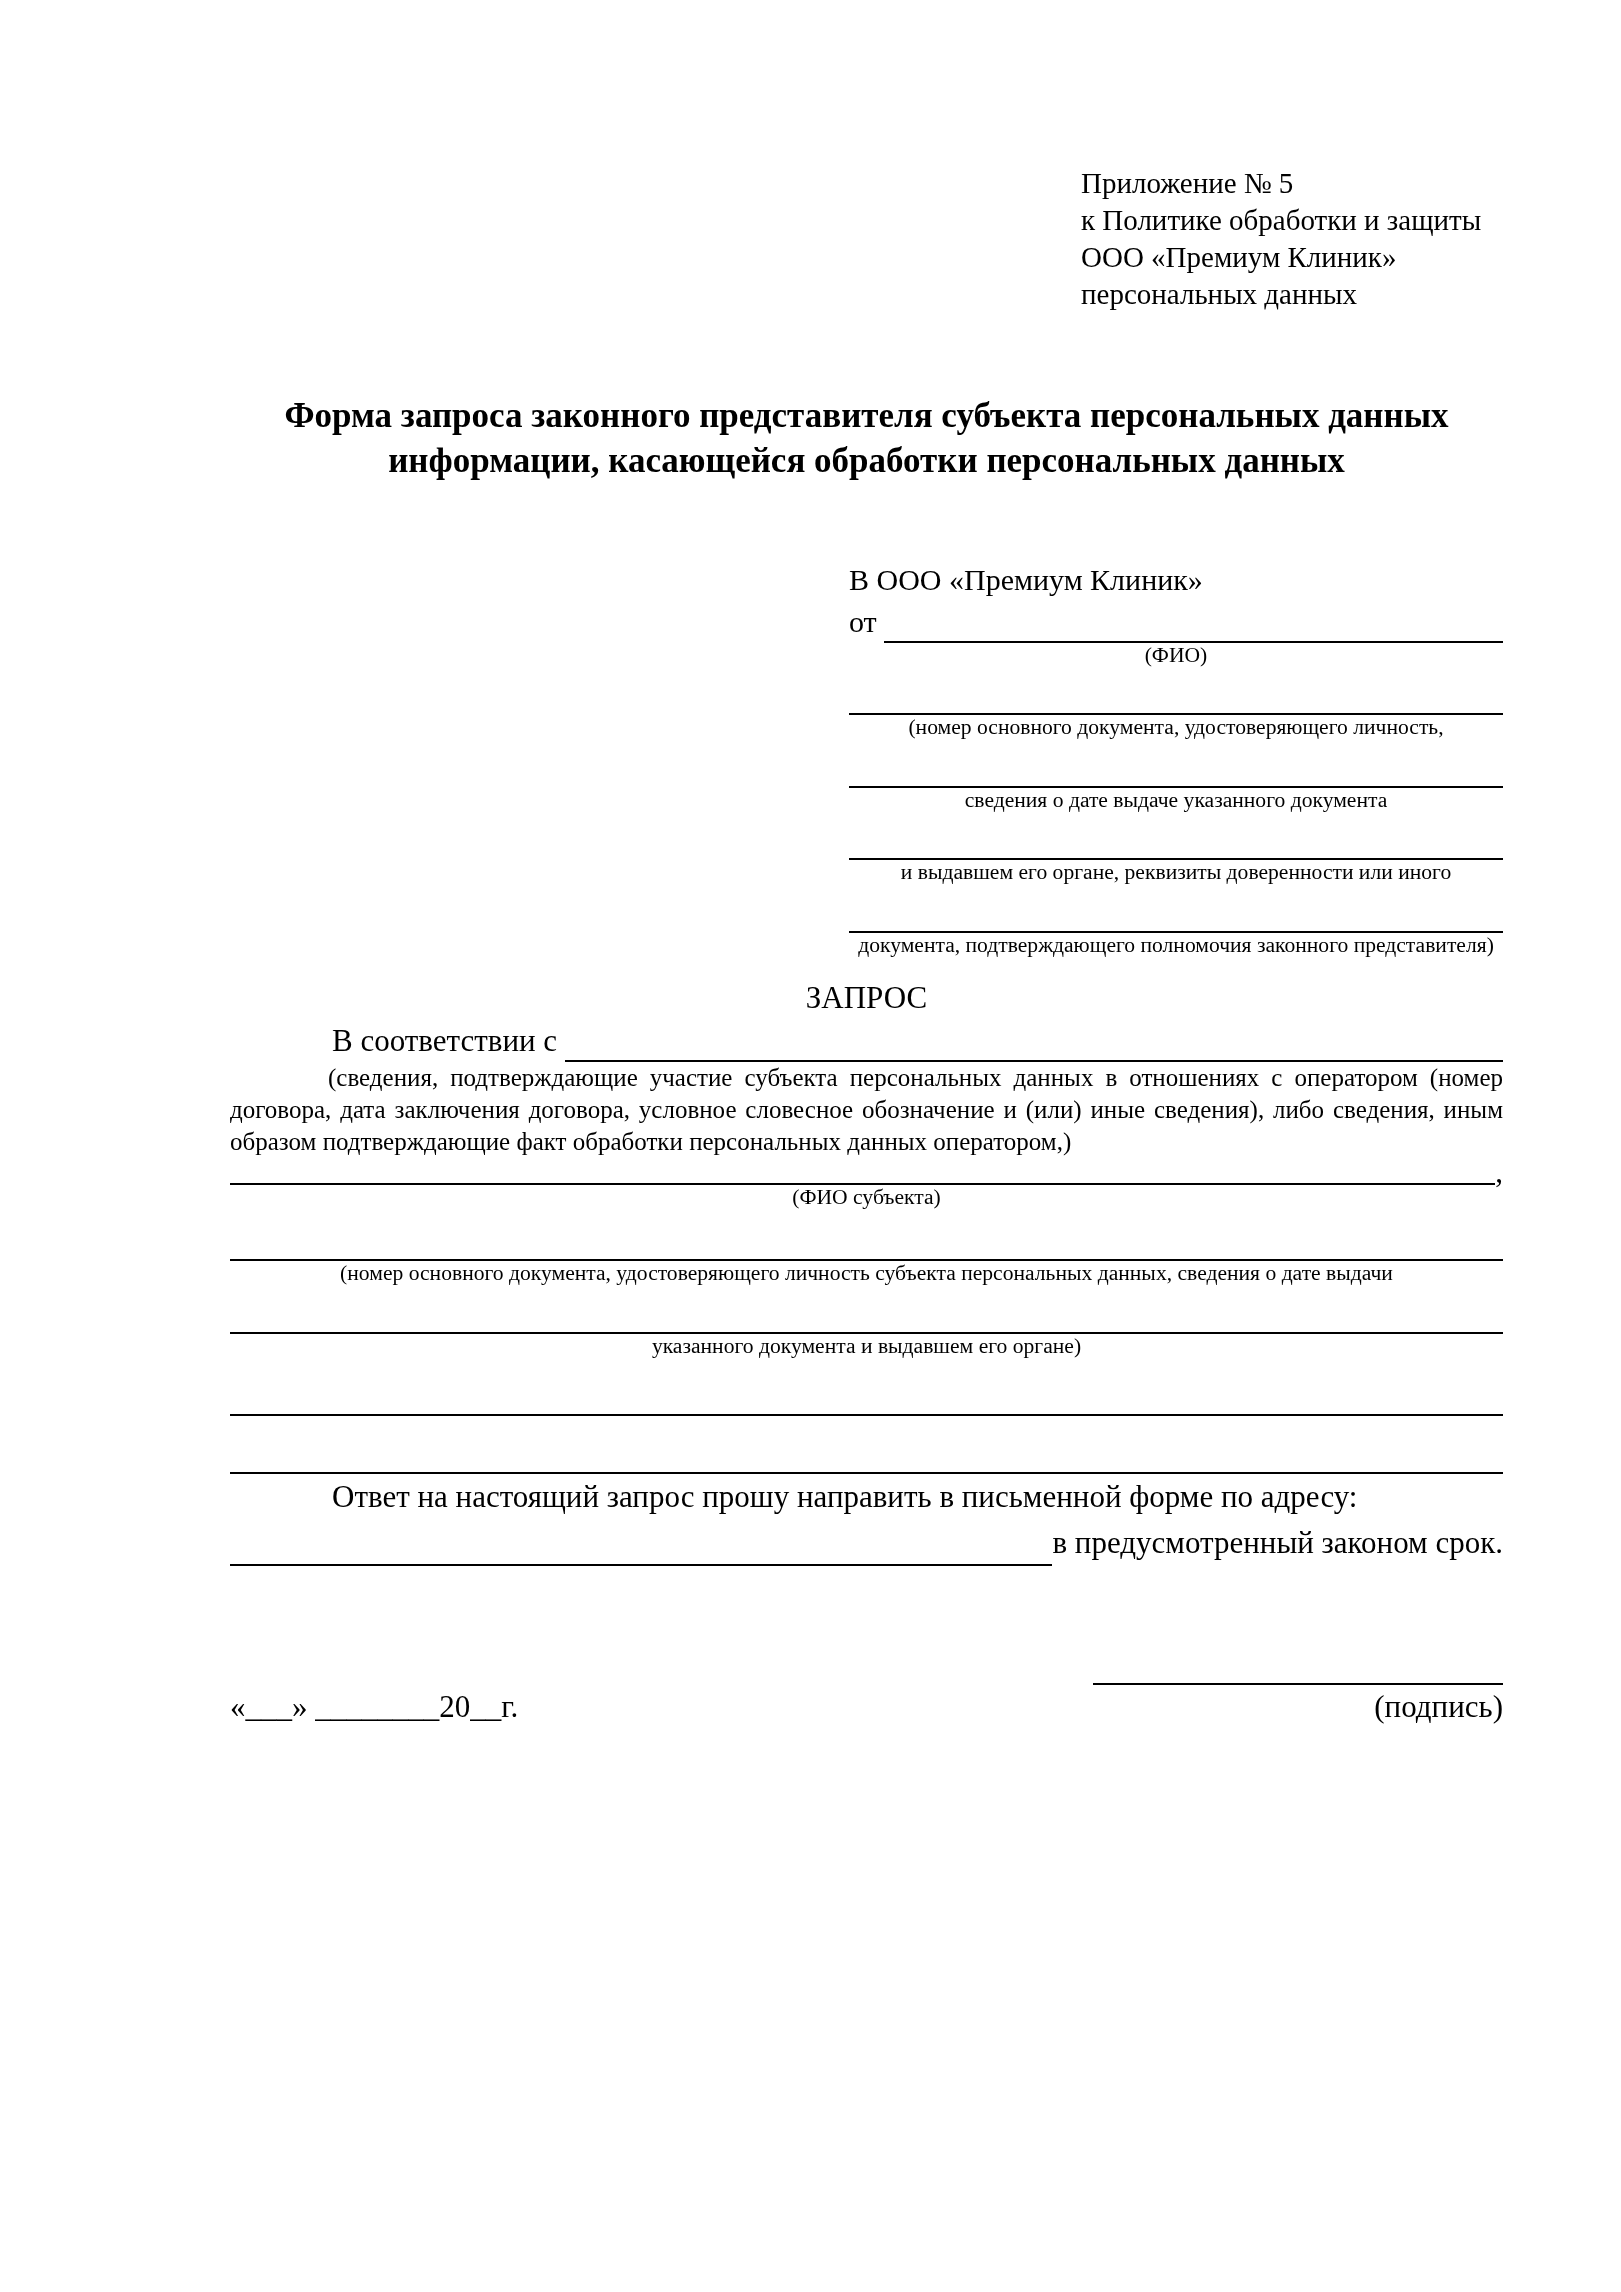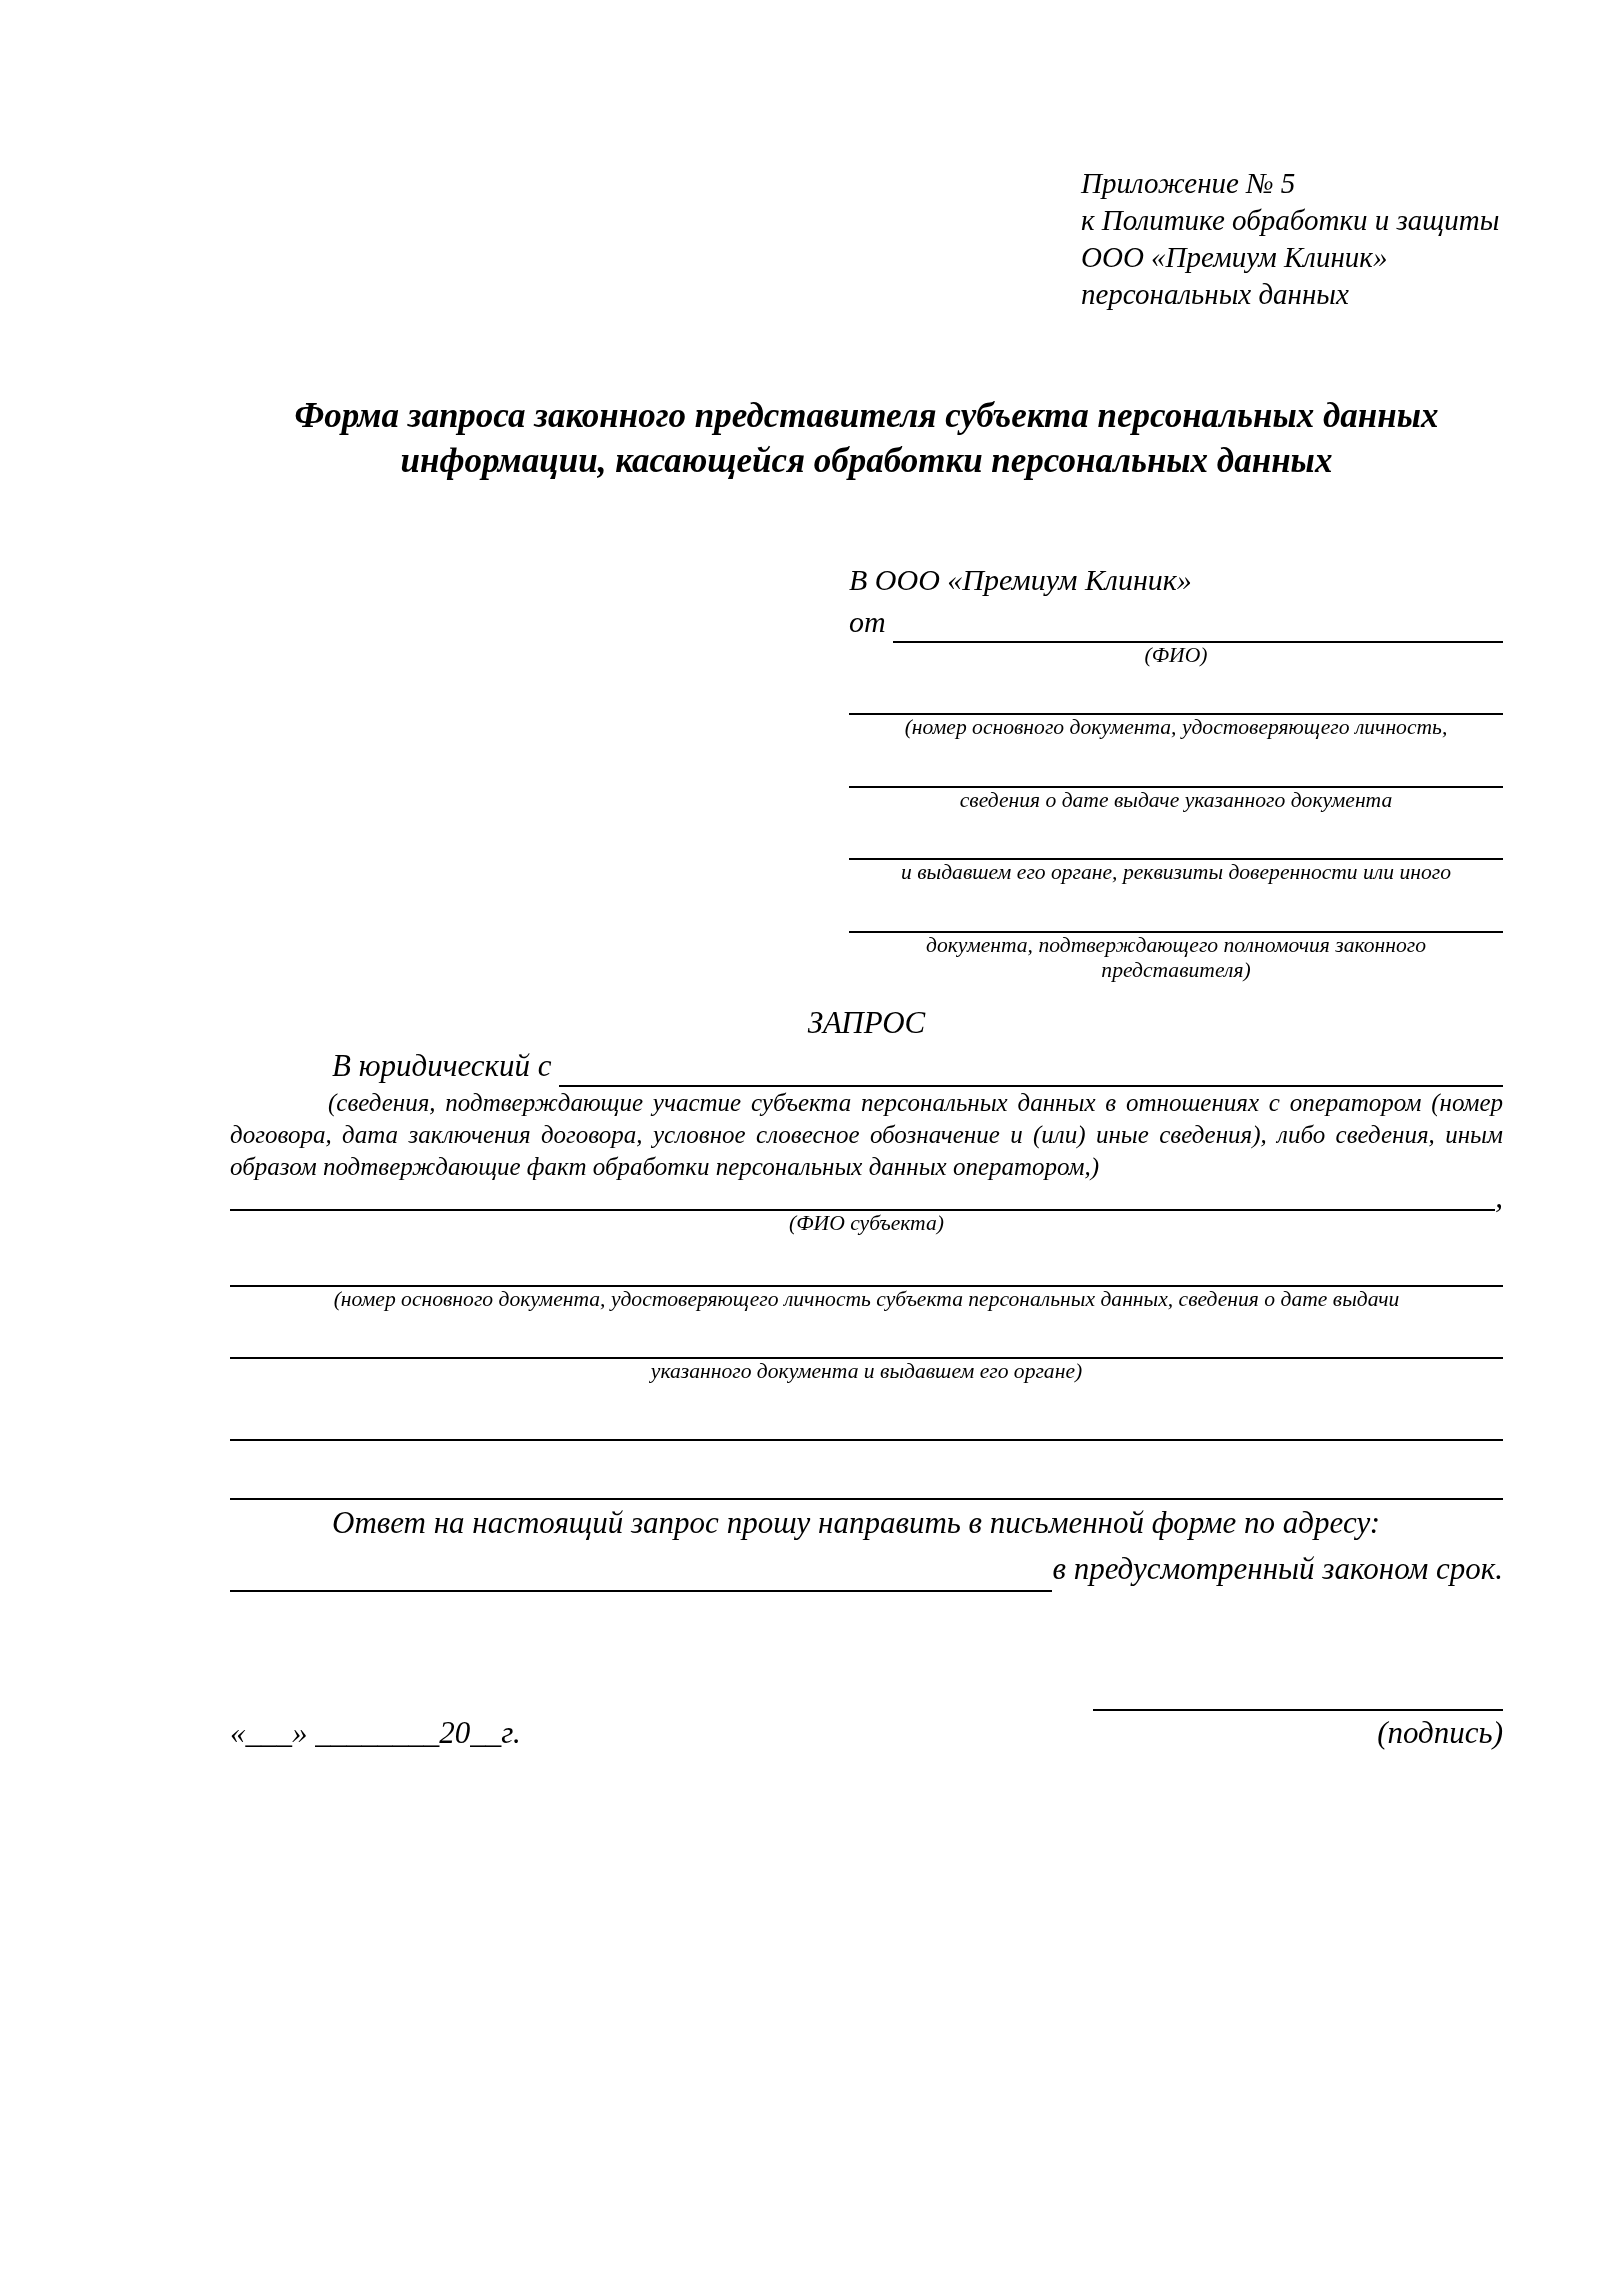--- a/index.html
+++ b/index.html
@@ -1,15 +1,15 @@
 <!DOCTYPE html>
 <html lang="ru"><head>
 <meta charset="utf-8">
 <style>
-  * { margin:0; padding:0; box-sizing:border-box;font-style:italic; }
+  * { margin:0; padding:0; box-sizing:border-box; }
   html,body { background:#ffffff; }
   .page {
     position:relative;
     width:1621px; height:2293px;
     margin:0 auto;
     background:#ffffff;
     color:#000000;
     font-family:"Liberation Serif", "DejaVu Serif", serif;
     padding:165px 118px 0 230px;
     overflow:hidden;
@@ -82,21 +82,21 @@
     <div class="blank-row"></div>
     <div class="caption">и выдавшем его органе, реквизиты доверенности или иного</div>
 
     <div class="blank-row"></div>
     <div class="caption">документа, подтверждающего полномочия законного представителя)</div>
   </div>
 
   <div class="req-heading">ЗАПРОС</div>
 
   <div class="accordance">
-    <span class="lbl">В юридический с </span>
+    <span class="lbl">В соответствии с </span>
     <span class="fill-line"></span>
   </div>
 
   <div class="fineprint">(сведения, подтверждающие участие субъекта персональных данных в отношениях с оператором (номер договора, дата заключения договора, условное словесное обозначение и (или) иные сведения), либо сведения, иным образом подтверждающие факт обработки персональных данных оператором,)</div>
 
 
   <div class="subject-row">
     <span class="fill-line"></span>
     <span class="comma">,</span>
   </div>

